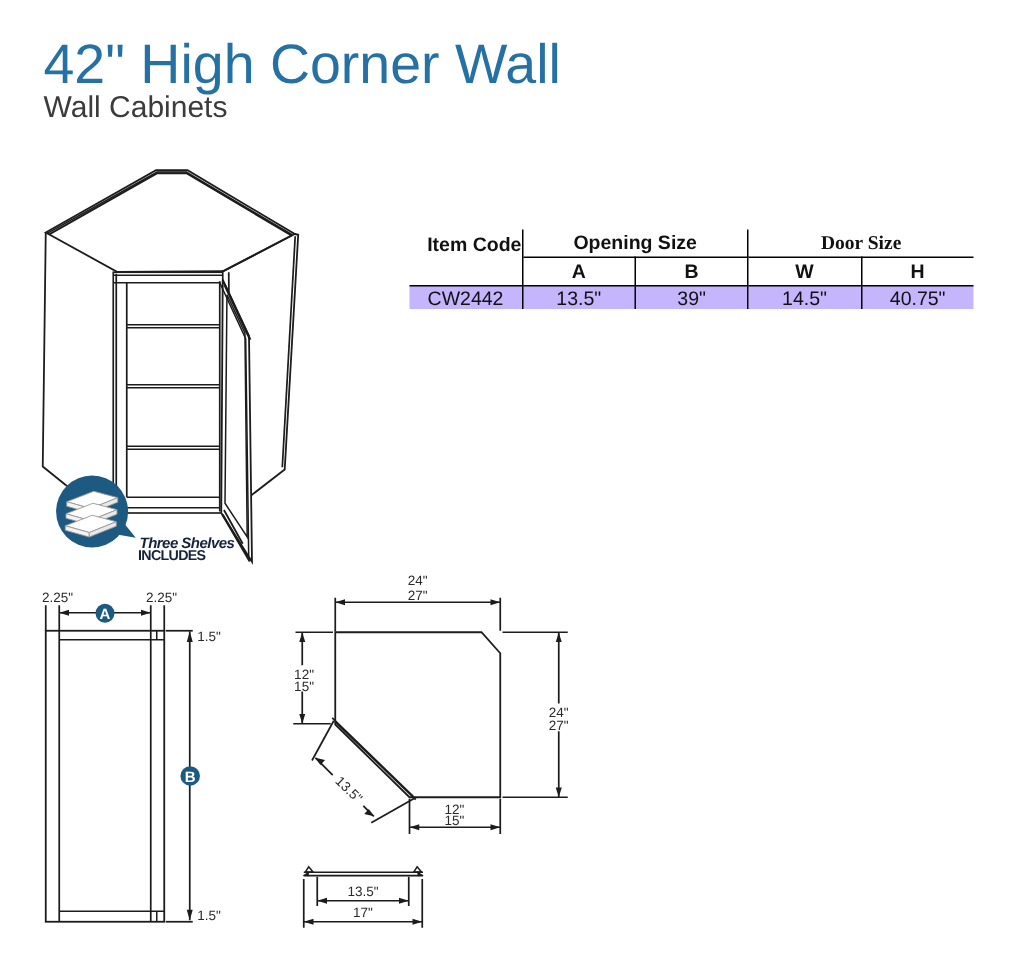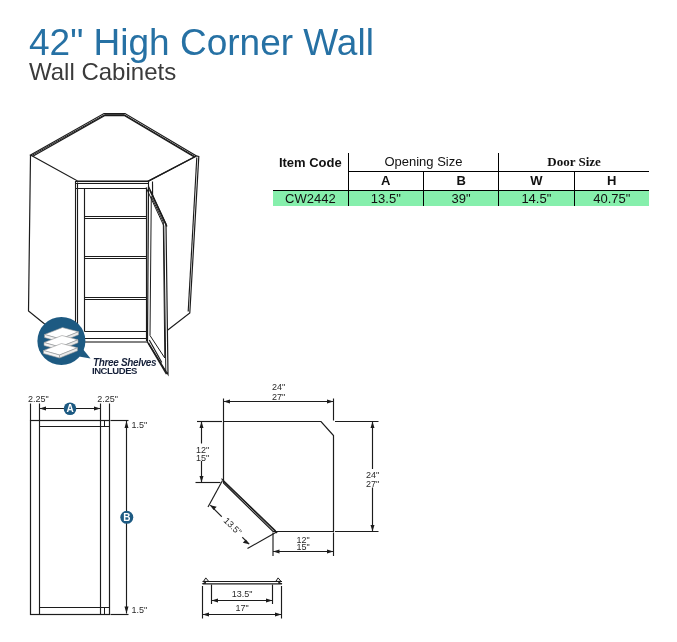--- a/index.html
+++ b/index.html
@@ -6,45 +6,45 @@
   body{width:677px;height:642px;position:relative;font-family:"Liberation Sans",sans-serif;overflow:hidden;}
   .abs{position:absolute;}
   table{border-collapse:collapse;}
   td,th{padding:0;font-family:"Liberation Sans",sans-serif;}
 </style>
 </head>
 <body>
 
 <div class="abs" style="left:29px;top:24px;font-size:37px;line-height:37px;color:#2671a4;letter-spacing:0px;">42" High Corner Wall</div>
 
-<div class="abs" style="left:29px;top:63px;font-size:24px;line-height:18px;color:#3b3b3b;">Wall Cabinets</div>
+<div class="abs" style="left:29px;top:63px;font-size:20px;line-height:18px;color:#3b3b3b;">Wall Cabinets</div>
 
 <div class="abs" style="left:273px;top:153px;">
 <table style="width:376px;">
   <tbody>
         <tr style="height:18px;">
 
-    <td style="width:75px;border-right:1px solid #000;text-align:center;font-weight:bold;font-size:13px;color:#111;">Item Code</td>
-
-    <td colspan="2" style="width:150px;border-right:1px solid #000;border-bottom:1px solid #000;text-align:center;font-weight:normal;font-size:13px;color:#111;">Opening Size</td>
+    <td style="width:75px;border-right:1px solid #000;text-align:right;font-weight:bold;font-size:13px;color:#111;">Item Code</td>
+
+    <td colspan="2" style="width:150px;border-right:1px solid #000;border-bottom:1px solid #000;text-align:center;font-weight:bold;font-size:13px;color:#111;">Opening Size</td>
 
     <td colspan="2" style="width:150px;border-bottom:1px solid #000;text-align:center;font-weight:bold;font-size:13px;color:#111;font-family:Liberation Serif, serif;">Door Size</td>
   </tr>
   <tr style="height:19px;">
     <td style="border-right:1px solid #000;border-bottom:1px solid #000;"></td>
 
     <td style="width:75px;border-right:1px solid #000;border-bottom:1px solid #000;text-align:center;font-weight:bold;font-size:13px;color:#111;">A</td>
 
     <td style="width:75px;border-right:1px solid #000;border-bottom:1px solid #000;text-align:center;font-weight:bold;font-size:13px;color:#111;">B</td>
 
     <td style="width:75px;border-right:1px solid #000;border-bottom:1px solid #000;text-align:center;font-weight:bold;font-size:13px;color:#111;">W</td>
 
     <td style="width:75px;border-bottom:1px solid #000;text-align:center;font-weight:bold;font-size:13px;color:#111;">H</td>
   </tr>
-  <tr style="height:14px;background:#86efac;">
+  <tr style="height:14px;background:#c4b5fd;">
 
     <td style="border-right:1px solid #000;text-align:center;font-size:13px;color:#111;">CW2442</td>
     <td style="border-right:1px solid #000;text-align:center;font-size:13px;color:#111;">13.5"</td>
     <td style="border-right:1px solid #000;text-align:center;font-size:13px;color:#111;">39"</td>
     <td style="border-right:1px solid #000;text-align:center;font-size:13px;color:#111;">14.5"</td>
     <td style="text-align:center;font-size:13px;color:#111;">40.75"</td>
   </tr>
 </tbody>
     </table>
 </div>

